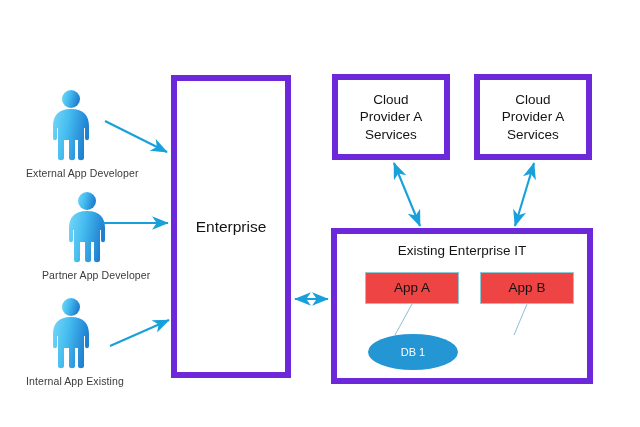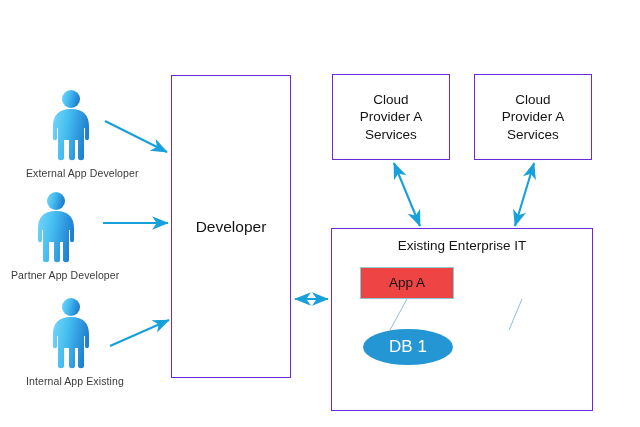--- a/index.html
+++ b/index.html
@@ -44,21 +44,21 @@
     font-size: 10.5px;
     color: #3b3b3b;
     text-align: left;
     padding-left: 10px;
     white-space: nowrap;
     letter-spacing: 0.1px;
   }
   .box {
     position: absolute;
     box-sizing: border-box;
-    border: 1px solid #6d28d9;
+    border: 6px solid #6d28d9;
     background: #ffffff;
   }
   .box-text {
     display: block;
     width: 100%;
     text-align: center;
     color: #141414;
     line-height: 1.28;
   }
   #connection-box {
@@ -83,21 +83,21 @@
   }
   #cloud-box-a { left: 332px; }
   #cloud-box-b { left: 474px; }
   .cloud-box .box-text {
     font-size: 13.5px;
   }
   #enterprise-box {
     left: 331px;
     top: 228px;
     width: 262px;
-    height: 183px;
+    height: 156px;
   }
   #enterprise-title {
     position: absolute;
     left: 0;
     top: 9px;
     width: 100%;
     text-align: center;
     font-size: 13.5px;
     color: #141414;
   }
@@ -125,21 +125,21 @@
     height: 36px;
     border-radius: 50%;
     background: #2396d3;
     display: flex;
     align-items: center;
     justify-content: center;
   }
   #db-ellipse-1 { left: 31px; }
   #db-ellipse-2 { left: 150px; }
   .db-ellipse .box-text {
-    font-size: 17px;
+    font-size: 11px;
     color: #ffffff;
   }
 </style>
 </head>
 <body>
 
 <div id="canvas">
 
   <div class="actor" style="left:16px; top:88px;">
     <svg class="actor-figure" viewBox="0 0 52 76">
@@ -153,21 +153,21 @@
       <circle cx="26" cy="11" r="9" fill="url(#pgA)"></circle>
       <path d="M26 21 C13 21 8 28 8 38 L8 50 C8 53 12 53 12 50 L12 40
                L13 40 L13 70 C13 73 19 73 19 70 L19 52 L24 52 L24 70
                C24 73 30 73 30 70 L30 52 L33 52 L33 70 C33 73 39 73 39 70
                L39 40 L40 40 L40 50 C40 53 44 53 44 50 L44 38
                C44 28 39 21 26 21 Z" fill="url(#pgA)"></path>
     </svg>
     <span class="actor-label">External App Developer</span>
   </div>
 
-  <div class="actor" style="left:1px; top:190px;">
+  <div class="actor" style="left:32px; top:190px;">
     <svg class="actor-figure" viewBox="0 0 52 76">
       <defs>
         <linearGradient id="pgB" x1="0" y1="0" x2="1" y2="0.25">
           <stop offset="0%" stop-color="#77d6f7"></stop>
           <stop offset="45%" stop-color="#45bdf0"></stop>
           <stop offset="100%" stop-color="#1f7fd1"></stop>
         </linearGradient>
       </defs>
       <circle cx="26" cy="11" r="9" fill="url(#pgB)"></circle>
       <path d="M26 21 C13 21 8 28 8 38 L8 50 C8 53 12 53 12 50 L12 40
@@ -192,21 +192,21 @@
       <path d="M26 21 C13 21 8 28 8 38 L8 50 C8 53 12 53 12 50 L12 40
                L13 40 L13 70 C13 73 19 73 19 70 L19 52 L24 52 L24 70
                C24 73 30 73 30 70 L30 52 L33 52 L33 70 C33 73 39 73 39 70
                L39 40 L40 40 L40 50 C40 53 44 53 44 50 L44 38
                C44 28 39 21 26 21 Z" fill="url(#pgC)"></path>
     </svg>
     <span class="actor-label">Internal App Existing</span>
   </div>
 
   <div class="box" id="connection-box">
-    <span class="box-text">Developer</span>
+    <span class="box-text">Enterprise</span>
   </div>
 
   <div class="box cloud-box" id="cloud-box-a">
     <span class="box-text">
       <span>Cloud</span><br>
       <span>Provider A</span><br>
       <span>Services</span>
     </span>
   </div>
 
@@ -219,20 +219,23 @@
   </div>
 
   <div class="box" id="enterprise-box">
 
     <span id="enterprise-title">Existing Enterprise IT</span>
 
     <div class="app-box" id="app-box-a">
       <span class="box-text">App A</span>
     </div>
 
+    <div class="app-box" id="app-box-b">
+      <span class="box-text">App B</span>
+    </div>
 
     <div class="db-ellipse" id="db-ellipse-1">
       <span class="box-text">DB 1</span>
     </div>
 
 
     <svg class="svg-layer" style="width:262px;height:150px;">
       <line x1="75" y1="70" x2="58" y2="101" stroke="#8dbfd4" stroke-width="1"></line>
       <line x1="190" y1="70" x2="177" y2="101" stroke="#8dbfd4" stroke-width="1"></line>
     </svg>

